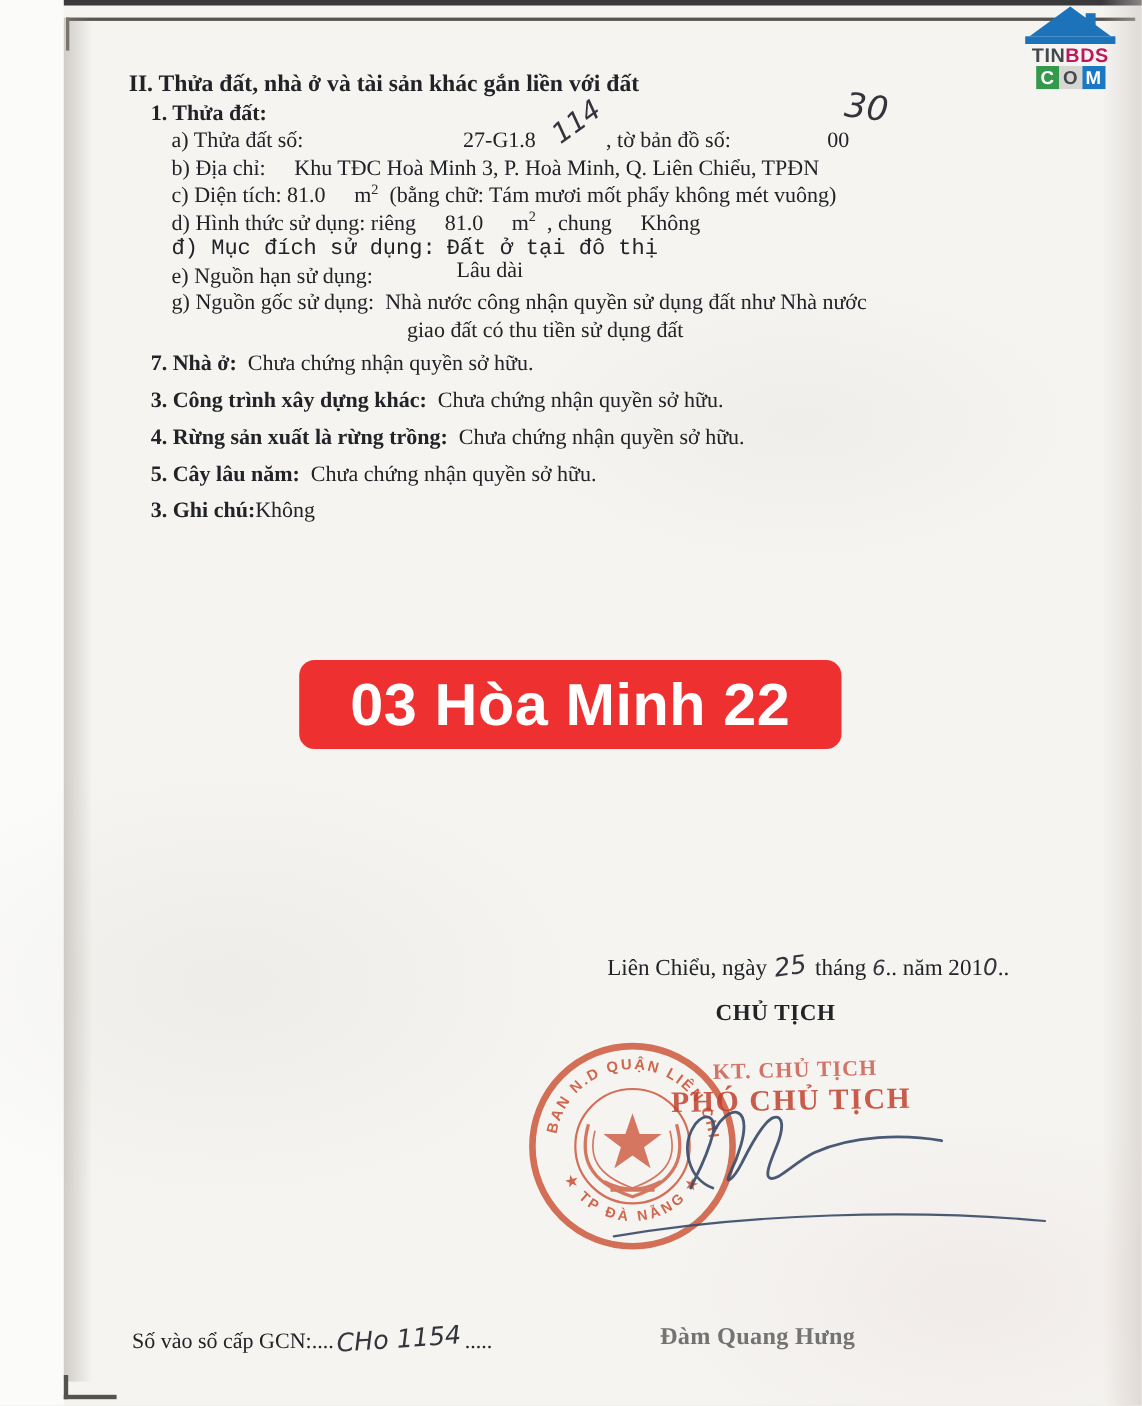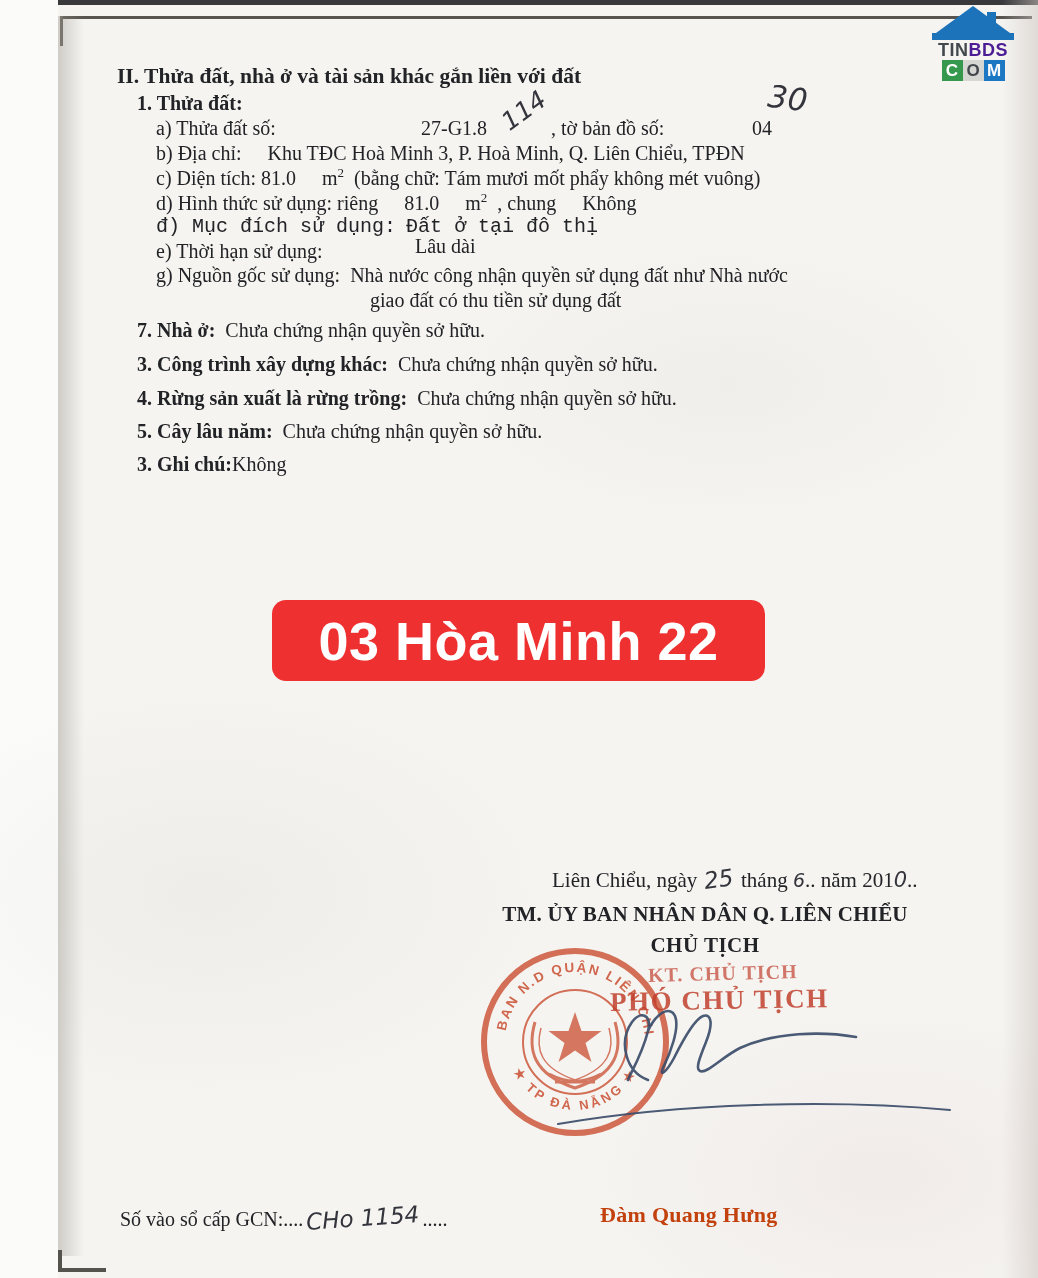--- a/index.html
+++ b/index.html
@@ -47,31 +47,31 @@
 
   .stamp-overprint1{position:absolute;left:648px;top:962px;font-weight:bold;font-size:20px;
         color:rgba(193,63,45,.70);letter-spacing:1px;transform:rotate(-1.5deg);white-space:nowrap;}
   .stamp-overprint2{position:absolute;left:610px;top:985px;font-weight:bold;font-size:27px;
         color:rgba(193,63,45,.85);letter-spacing:1.5px;transform:rotate(-1deg);white-space:nowrap;}
 
   #stamp-svg{position:absolute;left:475px;top:942px;opacity:.92;}
   #sig-svg{position:absolute;left:0;top:0;pointer-events:none;}
 
   
-  #signer-name{position:absolute;left:600px;top:1202px;font-weight:bold;font-size:22px;color:#c2410c;letter-spacing:.3px;}
+  #signer-name{position:absolute;left:600px;top:1202px;font-weight:bold;font-size:22px;color:#737373;letter-spacing:.3px;}
 
   
   #logo{position:absolute;left:928px;top:6px;width:90px;text-align:center;font-family:"Liberation Sans", sans-serif;}
   #logo .roof{width:0;height:0;margin:0 auto;border-left:37px solid transparent;border-right:37px solid transparent;
         border-bottom:27px solid #1c73b9;position:relative;}
   #logo .chimney{position:absolute;left:50%;margin-left:14px;top:6px;width:9px;height:16px;background:#1c73b9;}
   #logo .roofbase{width:82px;height:7px;background:#1c73b9;margin:0 auto;}
   #logo .brand{font-weight:bold;font-size:18px;letter-spacing:.5px;line-height:1.0;margin-top:1px;}
   #logo .brand .p1{color:#42484c;}
-  #logo .brand .p2{color:#4c1d95;}
+  #logo .brand .p2{color:#be185d;}
   #logo .squares{display:flex;justify-content:center;margin-top:1px;}
   #logo .sq{width:21px;height:21px;display:flex;align-items:center;justify-content:center;
         font-weight:bold;font-size:17px;line-height:1;}
   #logo .sq.c{background:#34994c;color:#fff;}
   #logo .sq.o{background:#d6d6d2;color:#42484c;}
   #logo .sq.m{background:#1d78c4;color:#fff;}
 </style>
 </head>
 <body>
 
@@ -89,40 +89,40 @@
 
   <div class="t b" style="left:117px;top:64px;font-size:21.5px;">II. Thửa đất, nhà ở và tài sản khác gắn liền với đất</div>
   <div class="t b i" style="left:137px;top:91px;">1. Thửa đất:</div>
 
   <div class="t" style="left:156px;top:116px;">
     <span>a) Thửa đất số:</span>
   </div>
   <div class="t" style="left:421px;top:116px;">27-G1.8</div>
   <div class="hw" style="left:500px;top:96px;font-size:25px;transform:rotate(-36deg);">114</div>
   <div class="t" style="left:551px;top:116px;">, tờ bản đồ số:</div>
-  <div class="t" style="left:752px;top:116px;">04</div>
+  <div class="t" style="left:752px;top:116px;">00</div>
   <div class="hw" style="left:768px;top:80px;font-size:31px;transform:rotate(7deg);">30</div>
 
   <div class="t" style="left:156px;top:141px;">
     <span>b) Địa chỉ:</span><span class="gap-m"></span><span>Khu TĐC Hoà Minh 3, P. Hoà Minh, Q. Liên Chiểu, TPĐN</span>
   </div>
 
   <div class="t" style="left:156px;top:166px;">
     <span>c) Diện tích: 81.0</span><span class="gap-m"></span><span><span>m</span><sup class="sup">2</sup></span><span class="gap-s"></span><span>(bằng chữ: Tám mươi mốt phẩy không mét vuông)</span>
   </div>
 
   <div class="t" style="left:156px;top:191px;">
     <span>d) Hình thức sử dụng: riêng</span><span class="gap-m"></span><span>81.0</span><span class="gap-m"></span><span><span>m</span><sup class="sup">2</sup></span><span class="gap-s"></span><span>, chung</span><span class="gap-m"></span><span>Không</span>
   </div>
 
   <div class="t" style="left:156px;top:215px;font-family:Liberation Mono, monospace;">
     <span>đ) Mục đích sử dụng:</span><span class="gap-s"></span><span>Đất ở tại đô thị</span>
   </div>
 
-  <div class="t" style="left:156px;top:239px;">e) Thời hạn sử dụng:</div>
+  <div class="t" style="left:156px;top:239px;">e) Nguồn hạn sử dụng:</div>
   <div class="t" style="left:415px;top:234px;text-align:right;">Lâu dài</div>
 
   <div class="t" style="left:370px;top:288px;">giao đất có thu tiền sử dụng đất</div>
   <div class="t" style="left:156px;top:263px;">
     <span>g) Nguồn gốc sử dụng:</span><span class="gap-s"></span><span>Nhà nước công nhận quyền sử dụng đất như Nhà nước</span>
   </div>
 
   <div class="t" style="left:137px;top:318px;">
     <span class="b i">7. Nhà ở:</span><span class="gap-s"></span><span class="i">Chưa chứng nhận quyền sở hữu.</span>
   </div>
@@ -143,21 +143,20 @@
 
   <div class="t" style="left:552px;top:866px;font-size:21px;">
     <span>Liên Chiểu, ngày</span>
     <span class="hw-inline" style="font-size:23px;transform:rotate(-8deg);margin:0 2px;">25</span>
     <span>tháng</span>
     <span class="hw-inline" style="font-size:19px;">6</span><span>..</span>
     <span>năm 201</span><span class="hw-inline" style="font-size:21px;">0</span><span>..</span>
   </div>
 
   <div id="authority-block">
-    <div class="auth-line">TM. ỦY BAN NHÂN DÂN Q. LIÊN CHIỂU</div>
     <div class="auth-title">CHỦ TỊCH</div>
   </div>
 
   <svg id="stamp-svg" width="200" height="200" viewBox="0 0 200 200">
     <g stroke="#c94a2c" fill="none" opacity="0.85">
       <circle cx="100" cy="100" r="91" stroke-width="6"></circle>
       <circle cx="100" cy="100" r="52" stroke-width="2"></circle>
     </g>
     <defs>
       <path id="arcTop" d="M 30,100 A 70,70 0 0 1 170,100"></path>

